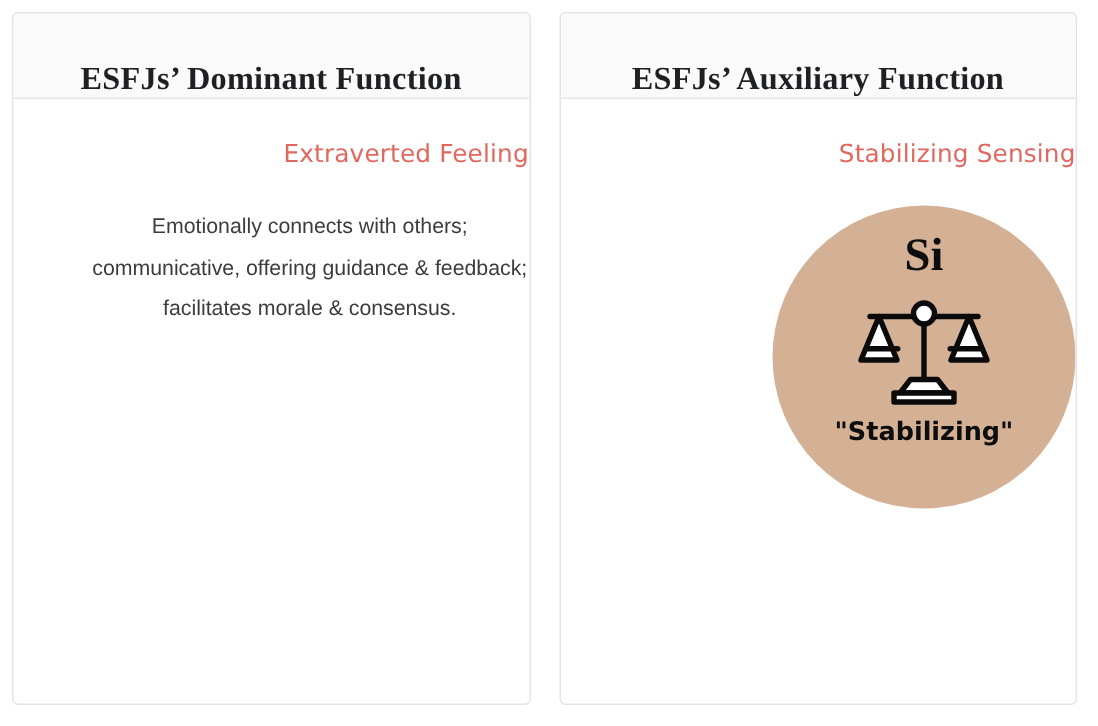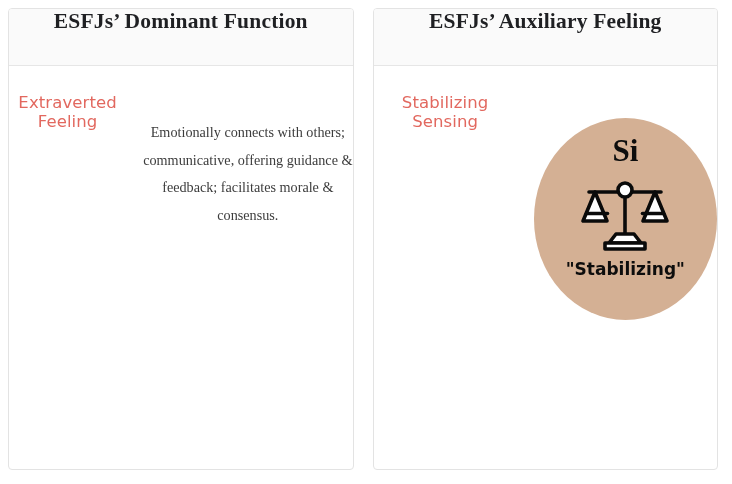--- a/index.html
+++ b/index.html
@@ -32,41 +32,41 @@
     display: flex;
     flex-direction: column;
     overflow: hidden;
   }
 
   .card-header {
     height: 57px;
     background: #fafafa;
     border-bottom: 1px solid #e6e6e6;
     display: flex;
-    align-items: flex-start;
+    align-items: flex-end;
     justify-content: center;
     padding: 0 10px;
   }
 
   .card-title {
     font-family: "Liberation Serif", "DejaVu Serif", serif;
     font-weight: bold;
     font-size: 21.5px;
     color: #1f2023;
     letter-spacing: 0.2px;
     text-align: center;
     white-space: nowrap;
   }
 
   .card-body {
     flex: 1;
     display: flex;
-    align-items: flex-start;
+    flex-direction: column;
+    align-items: flex-end;
     padding-top: 27px;
-    gap: 17px;
   }
 
   .fn-subtitle {
     font-family: "DejaVu Sans", sans-serif;
     font-size: 16.5px;
     font-weight: 400;
     letter-spacing: 0.1px;
     text-align: center;
   }
 
@@ -104,21 +104,21 @@
     font-weight: bold;
     font-size: 17px;
     color: #0d0d0d;
     line-height: 1;
   }
 
   .fn-desc {
     margin-top: 26px;
     width: 292px;
     text-align: center;
-    font-family: Liberation Serif, serif;
+    font-family: Liberation Sans, sans-serif;
     font-size: 14.2px;
     line-height: 1.95;
     color: #3c3c3c;
   }
 </style>
 </head>
 <body>
 
 <div id="page">
 
@@ -131,21 +131,21 @@
 
       <div class="fn-subtitle" style="color:#e2685f;" style-color="#e2685f">Extraverted Feeling</div>
 
 
       <div class="fn-desc">Emotionally connects with others; communicative, offering guidance &amp; feedback; facilitates morale &amp; consensus.</div>
     </div>
   </div>
 
   <div class="card">
     <div class="card-header">
-      <div class="card-title">ESFJs’ Auxiliary Feeling</div>
+      <div class="card-title">ESFJs’ Auxiliary Function</div>
     </div>
 
     <div class="card-body">
 
       <div class="fn-subtitle" style="color:#e2685f;">Stabilizing Sensing</div>
 
       <div class="circle-wrap" id="circle-auxiliary" style="background: rgb(212, 176, 148);">
 
         <div class="circle-code">Si</div>
 

